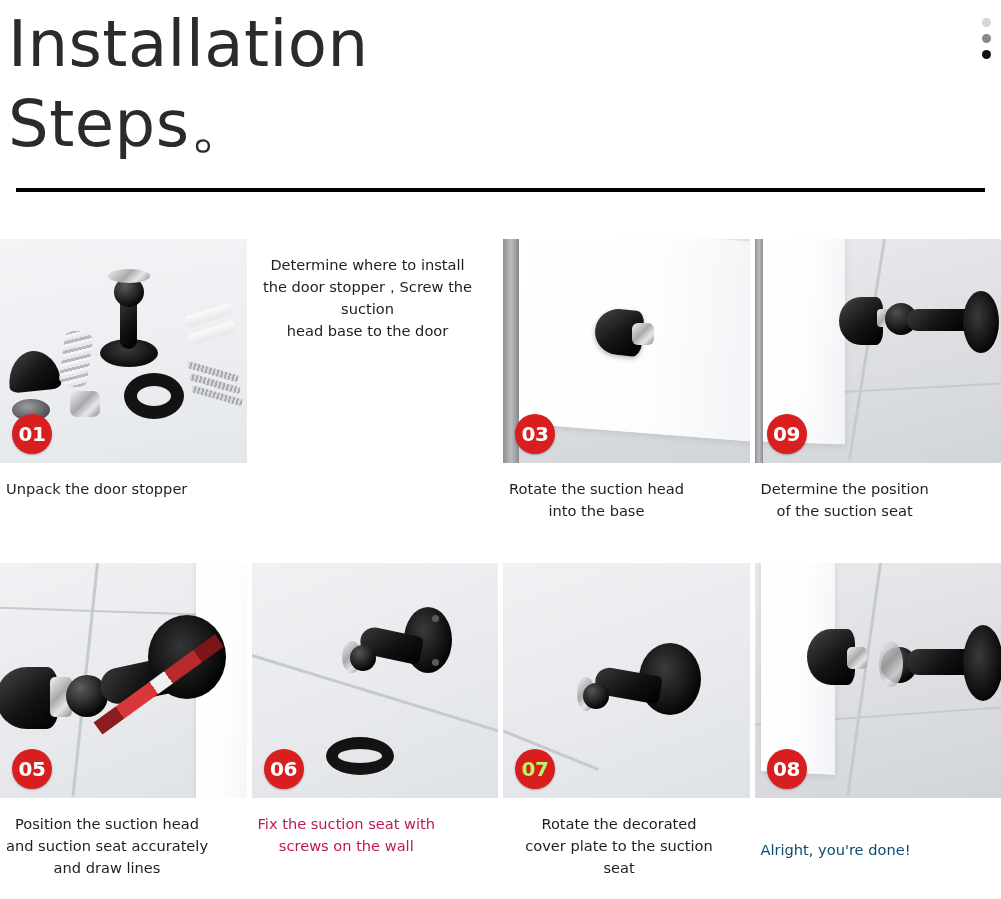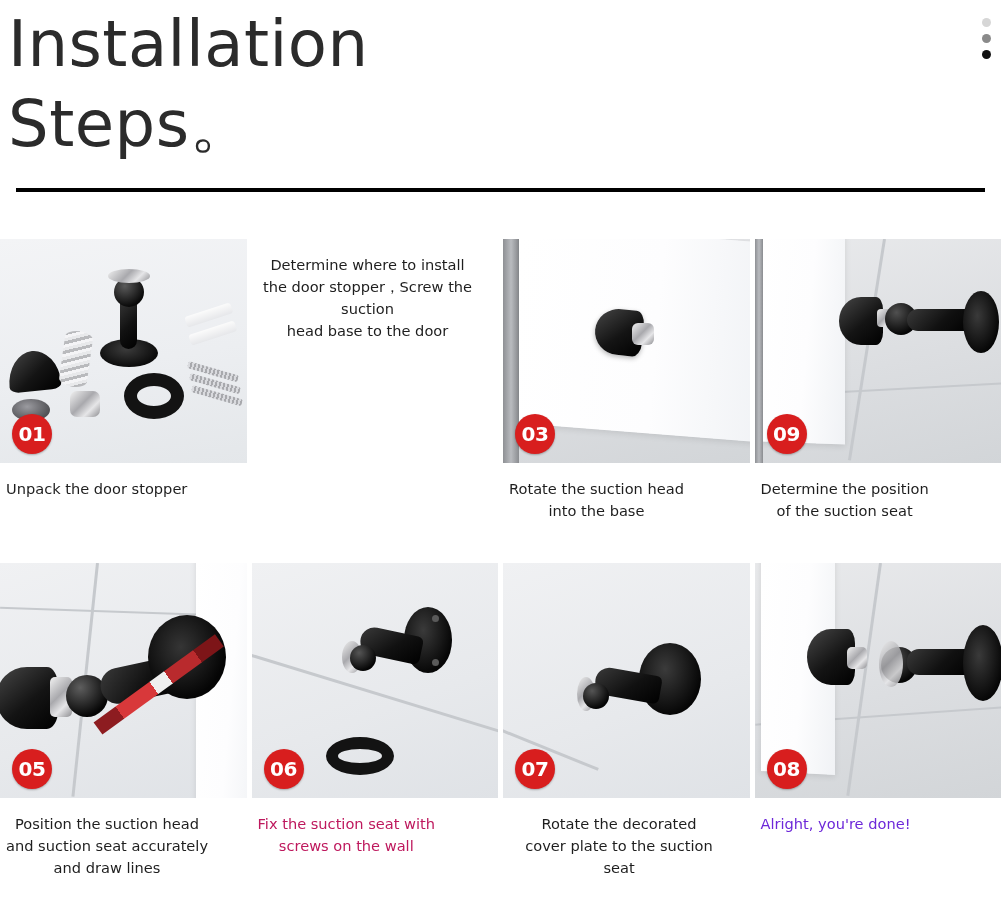--- a/index.html
+++ b/index.html
@@ -312,36 +312,36 @@
 
   <div class="step-cell">
     <div class="photo tall">
       <div class="scene bg-tilewall">
         <div class="grout" style="left:-16px;top:160px;width:120px;height:3px;transform:rotate(22deg);transform-origin:left center;"></div>
         <div class="disc" style="left:136px;top:80px;width:62px;height:72px;background:radial-gradient(ellipse at 42% 36%,#3b3b3b,#060606 72%);"></div>
         <div class="blk-soft" style="left:92px;top:108px;width:66px;height:28px;border-radius:14px 6px 6px 14px;transform:rotate(10deg);"></div>
         <div class="chrome" style="left:74px;top:114px;width:18px;height:34px;border-radius:50%;"></div>
         <div class="disc" style="left:80px;top:120px;width:26px;height:26px;background:radial-gradient(circle at 35% 30%,#555,#050505 72%);"></div>
       </div>
-      <div class="badge" style="background: rgb(216, 30, 30); color: #ffffff;">07</div>
+      <div class="badge" style="background: rgb(216, 30, 30); color: #bef264;">07</div>
     </div>
     <div class="caption" style="color: rgb(30, 30, 30);">Rotate the decorated
 cover plate to the suction seat</div>
   </div>
 
   <div class="step-cell">
     <div class="photo tall">
       <div class="scene bg-floor">
         <div class="grout" style="left:124px;top:0;width:3px;height:235px;transform:rotate(8deg);transform-origin:top center;"></div>
         <div class="grout" style="left:0;top:152px;width:250px;height:2px;transform:rotate(-4deg);"></div>
         <div class="door-slab" style="left:6px;top:-8px;width:74px;height:218px;transform:skewY(3deg);"></div>
         <div class="cone" style="left:52px;top:66px;width:48px;height:56px;border-radius:50% 16% 16% 50%/50% 26% 26% 50%;"></div>
         <div class="chrome" style="left:92px;top:84px;width:20px;height:22px;border-radius:5px;"></div>
         <div class="disc" style="left:126px;top:84px;width:36px;height:36px;background:radial-gradient(circle at 35% 30%,#545454,#060606 72%);"></div>
         <div class="chrome" style="left:124px;top:78px;width:24px;height:46px;border-radius:50%;opacity:0.85;"></div>
         <div class="blk-soft" style="left:152px;top:86px;width:64px;height:26px;border-radius:12px 4px 4px 12px;"></div>
         <div class="disc" style="left:208px;top:62px;width:40px;height:76px;background:radial-gradient(ellipse at 40% 40%,#3a3a3a,#060606 72%);"></div>
       </div>
       <div class="badge" style="background: rgb(216, 30, 30); color: rgb(255, 255, 255);">08</div>
     </div>
-    <div class="caption" style="color: #6d28d9;">Alright, you're done!</div>
+    <div class="caption" style="color: #0c4a6e; margin-top: 26px;">Alright, you're done!</div>
   </div>
 </div>
 
 </body></html>

